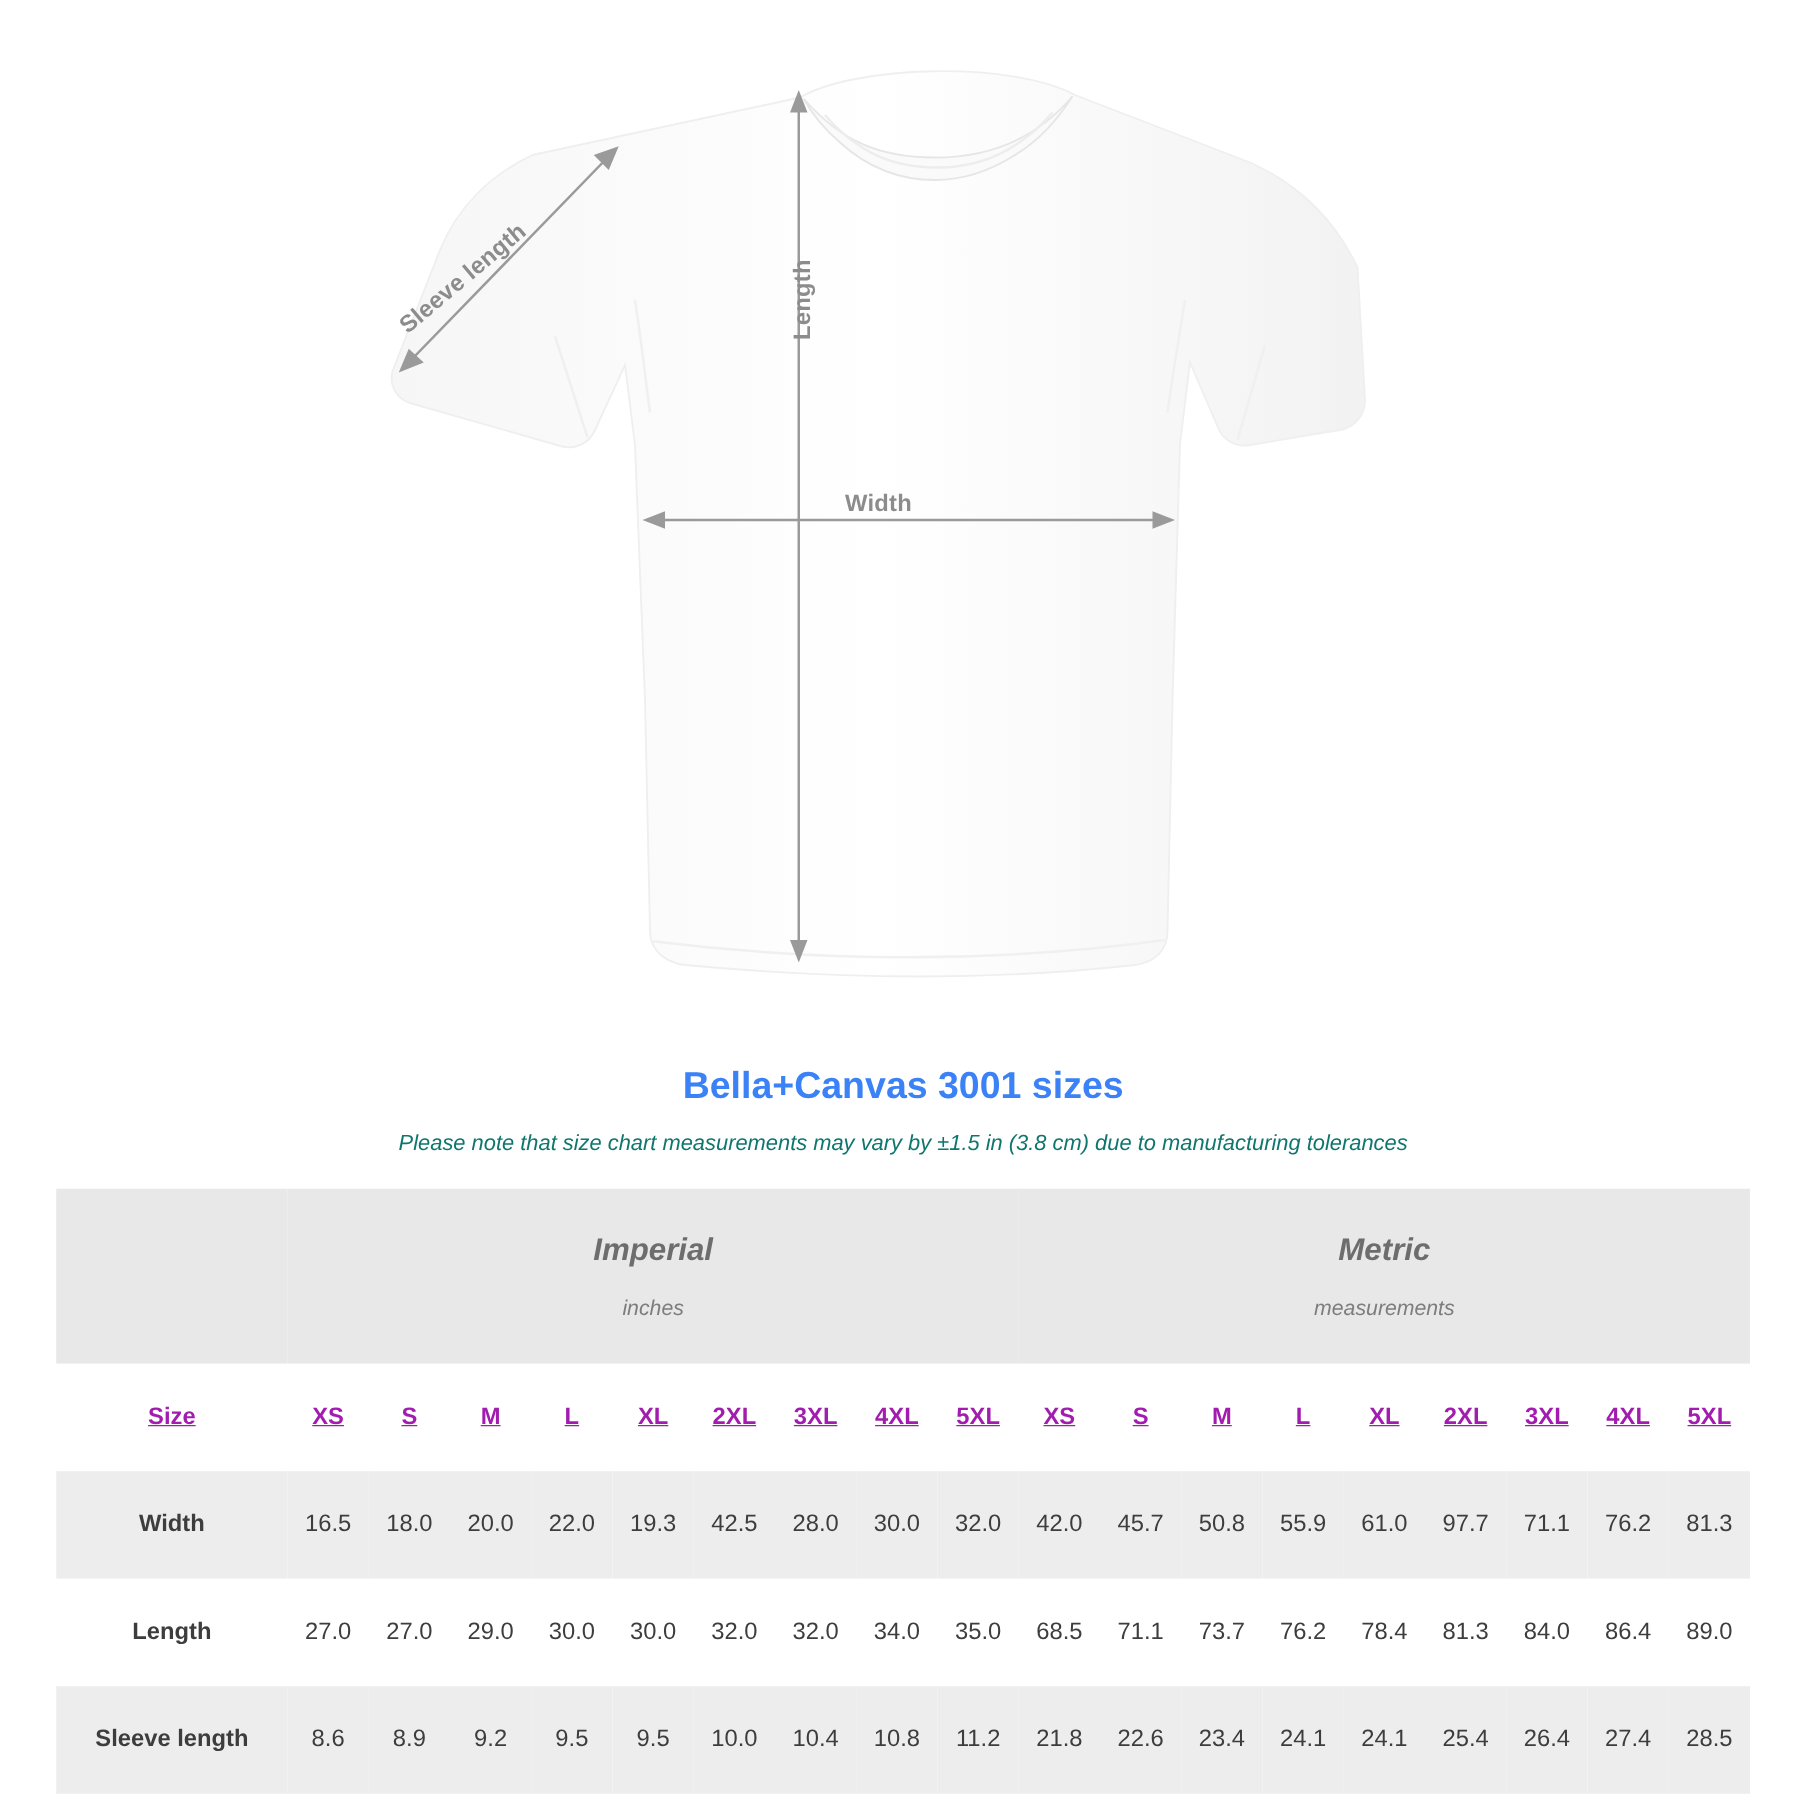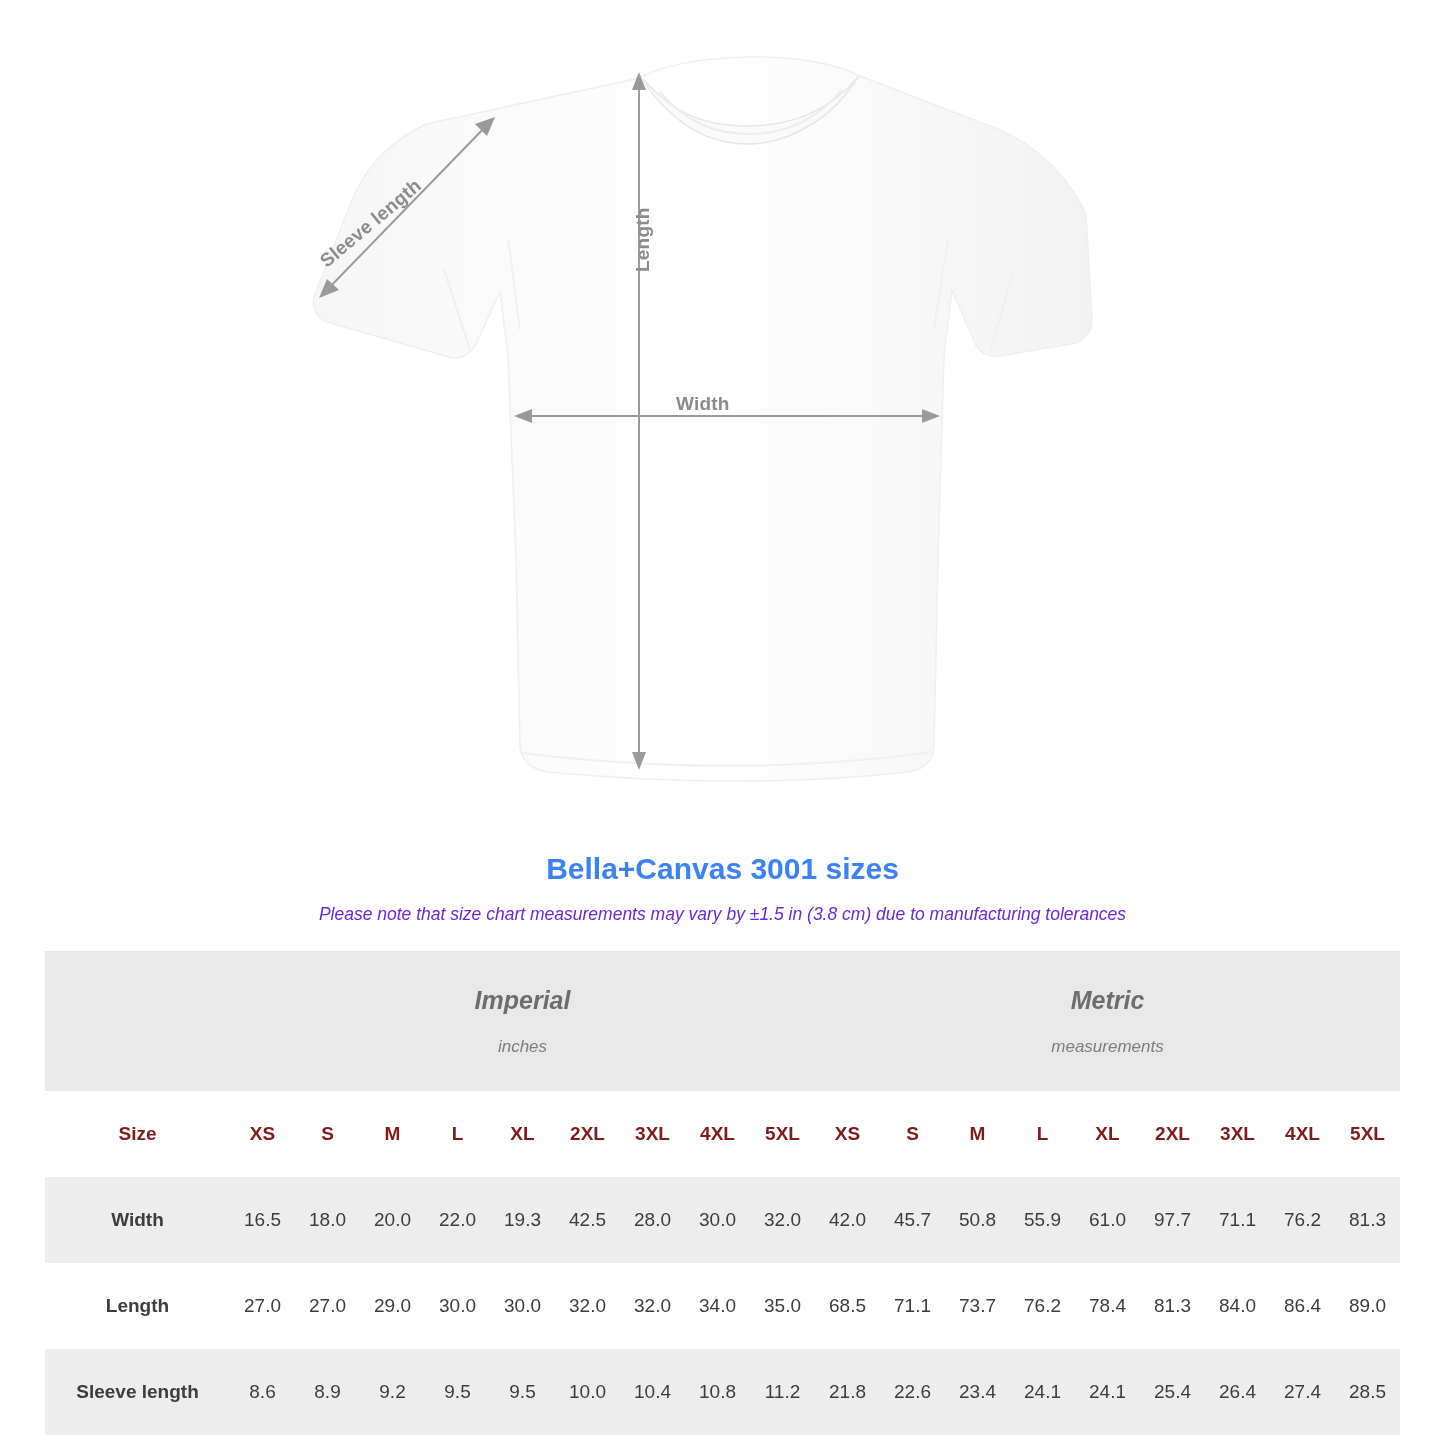--- a/index.html
+++ b/index.html
@@ -58,21 +58,21 @@
   }
   .chart-title {
     font-size: 30px;
     font-weight: bold;
     color: #3b82f6;
     margin: 0;
   }
   .chart-note {
     font-size: 17.5px;
     font-style: italic;
-    color: #6d28d9;
+    color: #0f766e;
     margin-top: 18px;
   }
 
   
   .table-wrap {
     margin: 26px 45px 0 45px;
   }
   table.size-table {
     border-collapse: collapse;
     width: 1355px;
@@ -100,21 +100,22 @@
     font-size: 17px;
     font-style: italic;
     color: #7d7d7d;
     margin-top: 20px;
   }
   .head-row td {
     background: #ffffff;
     height: 84px;
     font-size: 19px;
     font-weight: bold;
-    color: #7f1d1d;
+    color: #a21caf;
+    text-decoration: underline;
   }
   .head-row td.rowlabel {
     font-size: 19px;
   }
   .data-row td {
     height: 84px;
     font-size: 19px;
     color: #3d3d3d;
   }
   .data-row.shade td {

